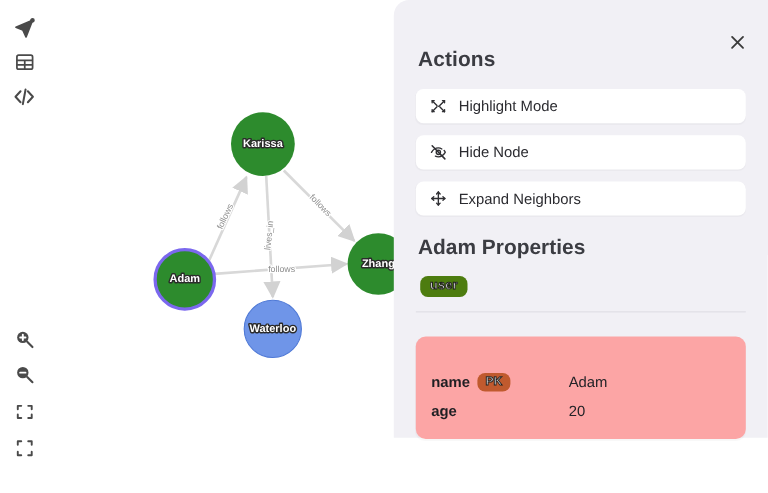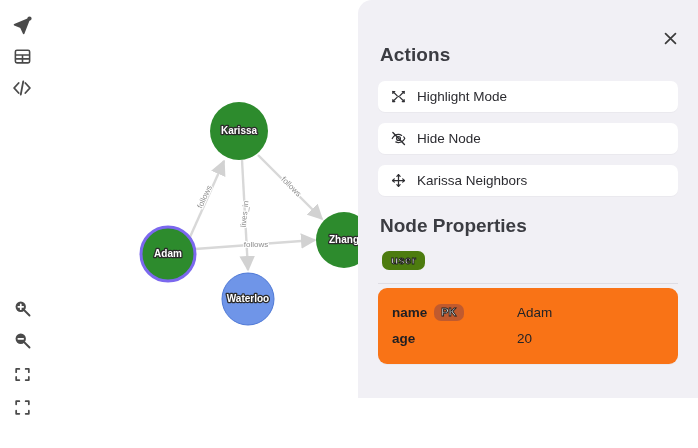--- a/index.html
+++ b/index.html
@@ -68,22 +68,22 @@
   }
   .label-row { margin-top:13px; padding-left:4px; }
   .type-badge {
     display:inline-block; background:#4d7c0f; border-radius:7px;
     padding:3px 9px 4px; font-size:11.5px; font-weight:bold; color:#ffffff;
     -webkit-text-stroke:0.9px #1e1e1e; letter-spacing:.2px;
   }
   .divider { height:1px; background:#dedde4; margin-top:13px; }
 
   .prop-card {
-    margin-top:4px; background:#f97316; border-radius:9px;
-    padding:11px 14px 13px; box-shadow:0 1px 1px rgba(0,0,0,.03);
+    margin-top:22px; background:#fca5a5; border-radius:9px;
+    padding:28px 14px 13px; box-shadow:0 1px 1px rgba(0,0,0,.03);
   }
   .prop-row { display:flex; align-items:center; min-height:26px; }
   .prop-key {
     width:125px; display:flex; align-items:center; gap:7px; flex:0 0 auto;
     font-size:13.5px; font-weight:bold; color:#1f1f23;
   }
   .pk-badge {
     background:#c05a2e; border-radius:7px; padding:2px 7px 3px;
     font-size:11px; font-weight:bold; color:#ffffff;
     -webkit-text-stroke:0.9px #1e1e1e;
@@ -225,25 +225,25 @@
       </div>
 
       <div class="action-btn">
         <span class="action-icon">
           <svg width="15" height="15" viewBox="0 0 24 24" fill="none" stroke="currentColor" stroke-width="2" stroke-linecap="round" stroke-linejoin="round">
             <path d="M12 2.5v19M2.5 12h19"></path>
             <path d="M12 2.5l-2.6 2.8M12 2.5l2.6 2.8M12 21.5l-2.6-2.8M12 21.5l2.6-2.8"></path>
             <path d="M2.5 12l2.8-2.6M2.5 12l2.8 2.6M21.5 12l-2.8-2.6M21.5 12l-2.8 2.6"></path>
           </svg>
         </span>
-        <span class="action-label">Karissa Neighbors</span>
-      </div>
-    </div>
-
-    <div class="section-title">Node Properties</div>
+        <span class="action-label">Expand Neighbors</span>
+      </div>
+    </div>
+
+    <div class="section-title">Adam Properties</div>
 
     <div class="label-row">
       <span class="type-badge">user</span>
     </div>
 
     <div class="divider"></div>
 
     <div class="prop-card">
       <div class="prop-row">
         <span class="prop-key">

